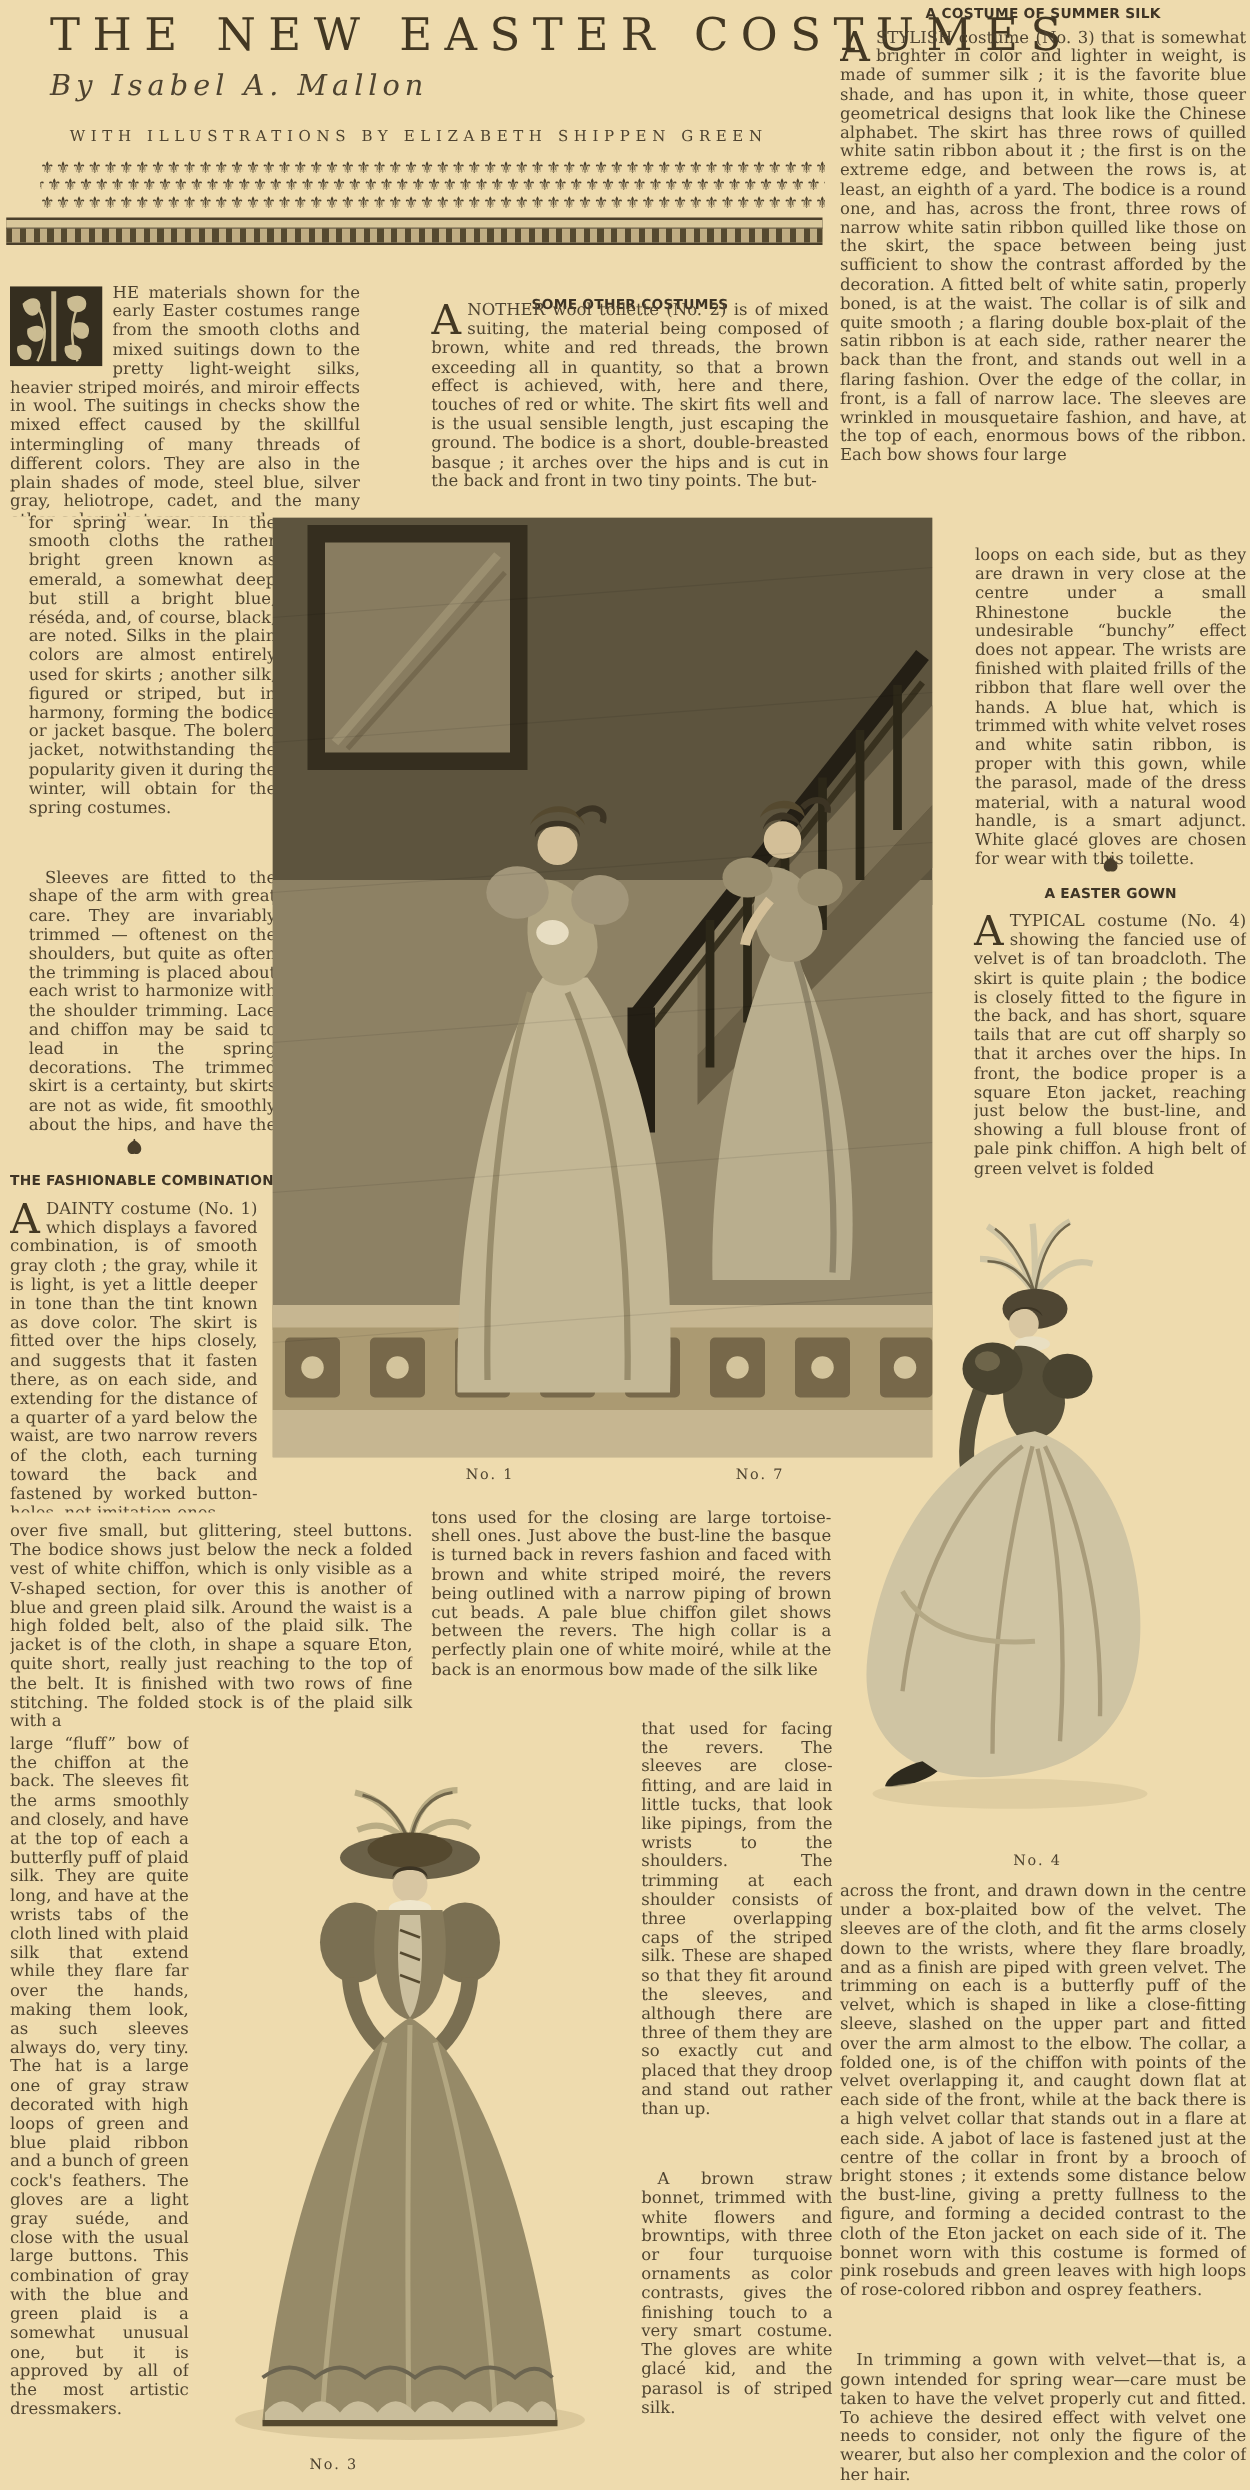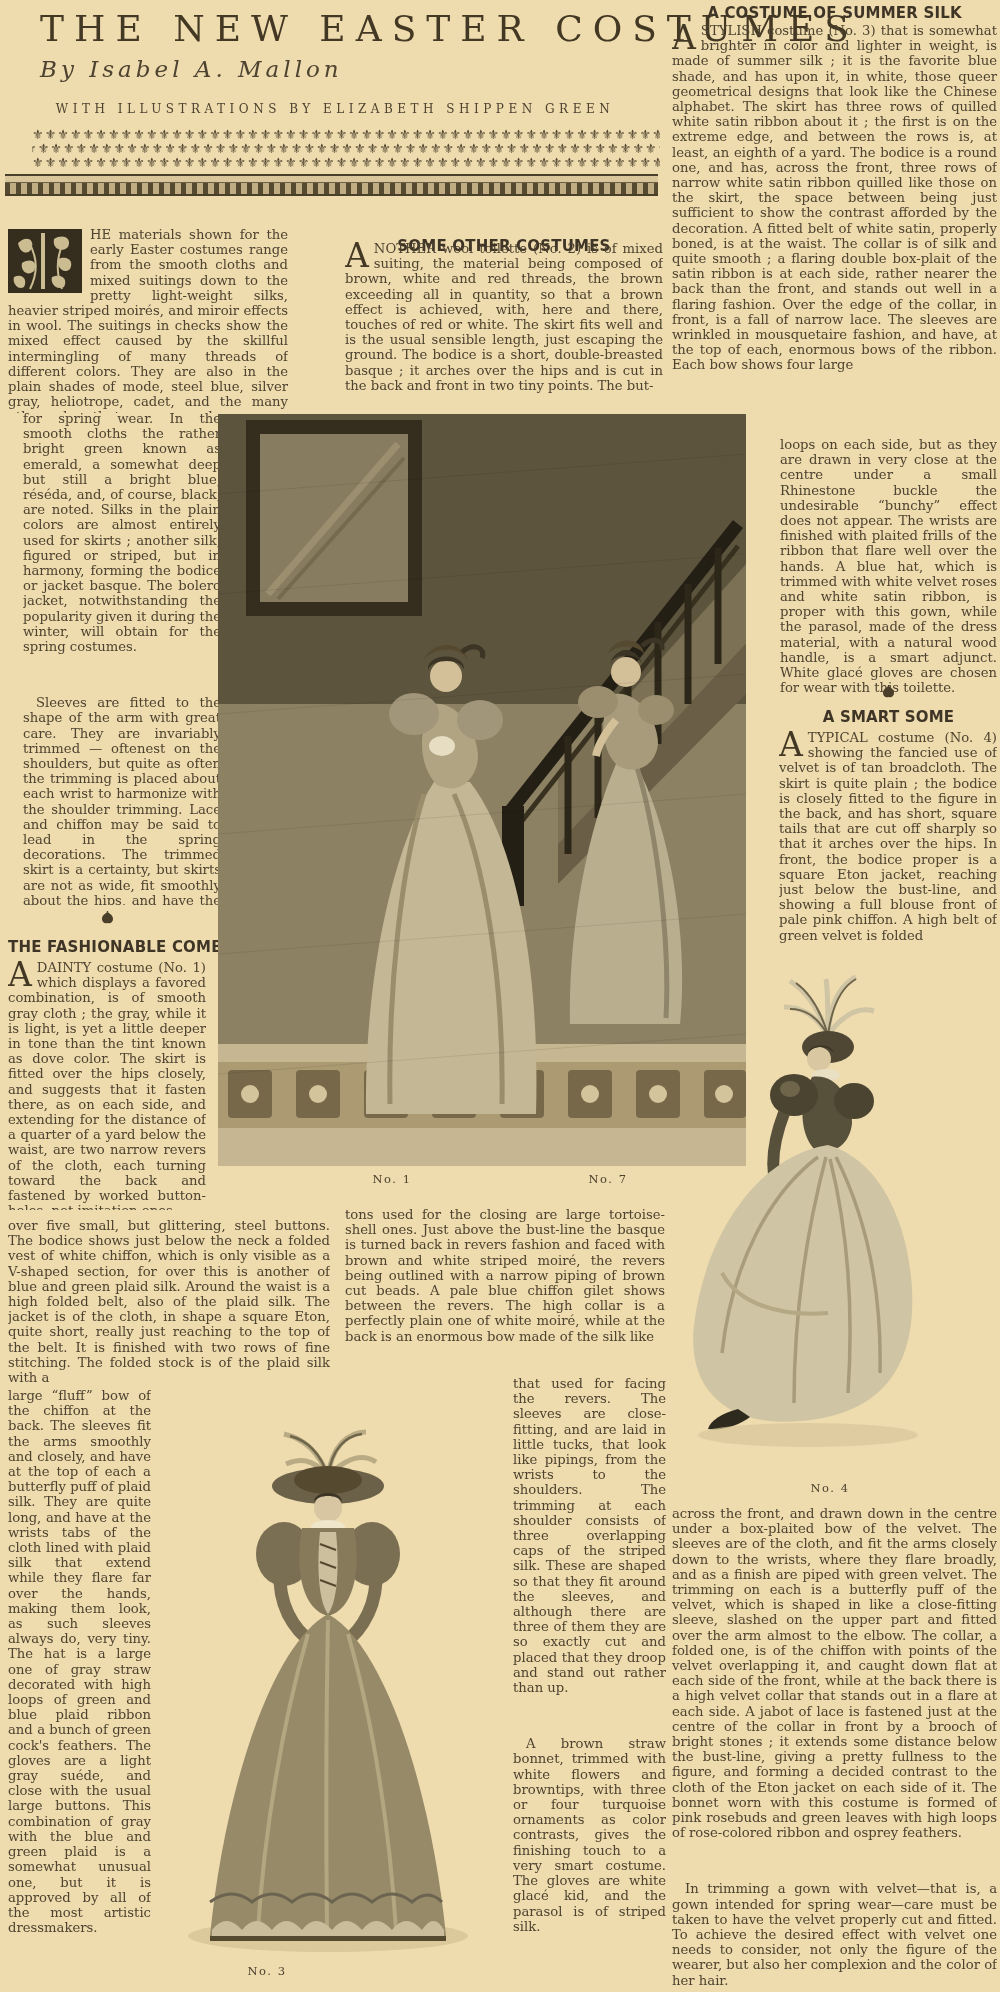--- a/index.html
+++ b/index.html
@@ -21,21 +21,21 @@
   .orn-strip{
     background:
       repeating-linear-gradient(90deg,#55492f 0 5px,#c0ad83 5px 11px);
     border-top:2px solid #4a3f2b;border-bottom:2px solid #4a3f2b;
     box-shadow:inset 0 6px 0 #d9c79b, inset 0 7px 0 #6b5f48;
   }
   
   .bt{font-size:13.2px;line-height:15.2px;text-align:justify;overflow:hidden;}
   .bt p{margin:0;}
   .bt p.ind{text-indent:13px;margin-top:41px;}
-  .headline{font-family:"DejaVu Sans",sans-serif;font-weight:bold;font-size:15px;
+  .headline{font-family:"DejaVu Sans",sans-serif;font-weight:bold;font-size:11px;
     letter-spacing:.2px;color:#3f3526;white-space:nowrap;}
   .headline.ctr{text-align:center;}
   .dropcap{float:left;font-size:33px;line-height:28px;padding:1px 5px 0 0;color:#433823;}
   .initialbox{float:left;width:74px;height:64px;margin:2px 8px 0 0;}
   .caption{font-size:11.5px;letter-spacing:1.5px;color:#4e4330;text-align:center;white-space:nowrap;}
   .fleuron{text-align:center;}
   svg{display:block;}
 </style>
 </head>
 <body>
@@ -265,21 +265,21 @@
     <span>loops on each side, but as they are drawn in very close at the centre under a small Rhinestone buckle the undesirable “bunchy” effect does not appear.  The wrists are finished with plaited frills of the ribbon that flare well over the hands.  A blue hat, which is trimmed with white velvet roses and white satin ribbon, is proper with this gown, while the parasol, made of the dress material, with a natural wood handle, is a smart adjunct.  White glacé gloves are chosen for wear with this toilette.</span>
   </div>
 
   <div class="abs fleuron" style="left:780px;top:684px;width:217px;">
     <svg width="13" height="14" viewBox="0 0 13 14" style="display:inline-block">
       <path d="M6.5 1 C9.5 3 12 4.5 12 8 C12 11 9.5 13 6.5 12 C3.5 13 1 11 1 8 C1 4.5 3.5 3 6.5 1 Z" fill="#4a3f2b"></path>
       <rect x="5.9" y="0" width="1.2" height="4" fill="#4a3f2b"></rect>
     </svg>
   </div>
 
-  <div class="abs headline ctr" style="left:780px;top:708px;width:217px;">A SMART SOME</div>
+  <div class="abs headline ctr" style="left:780px;top:708px;width:217px;">A EASTER GOWN</div>
 
   <div class="abs bt" style="left:779px;top:730px;width:218px;height:236px;">
     <span class="dropcap">A</span>
     <span>TYPICAL costume (No. 4) showing the fancied use of velvet is of tan broadcloth.  The skirt is quite plain ; the bodice is closely fitted to the figure in the back, and has short, square tails that are cut off sharply so that it arches over the hips.  In front, the bodice proper is a square Eton jacket, reaching just below the bust-line, and showing a full blouse front of pale pink chiffon.  A high belt of green velvet is folded</span>
   </div>
 
   <div class="abs" style="left:678px;top:973px;width:270px;height:488px;">
     <svg width="270" height="488" viewBox="0 0 270 488">
 
       <g stroke="#cfc5a4" stroke-width="5" fill="none">

